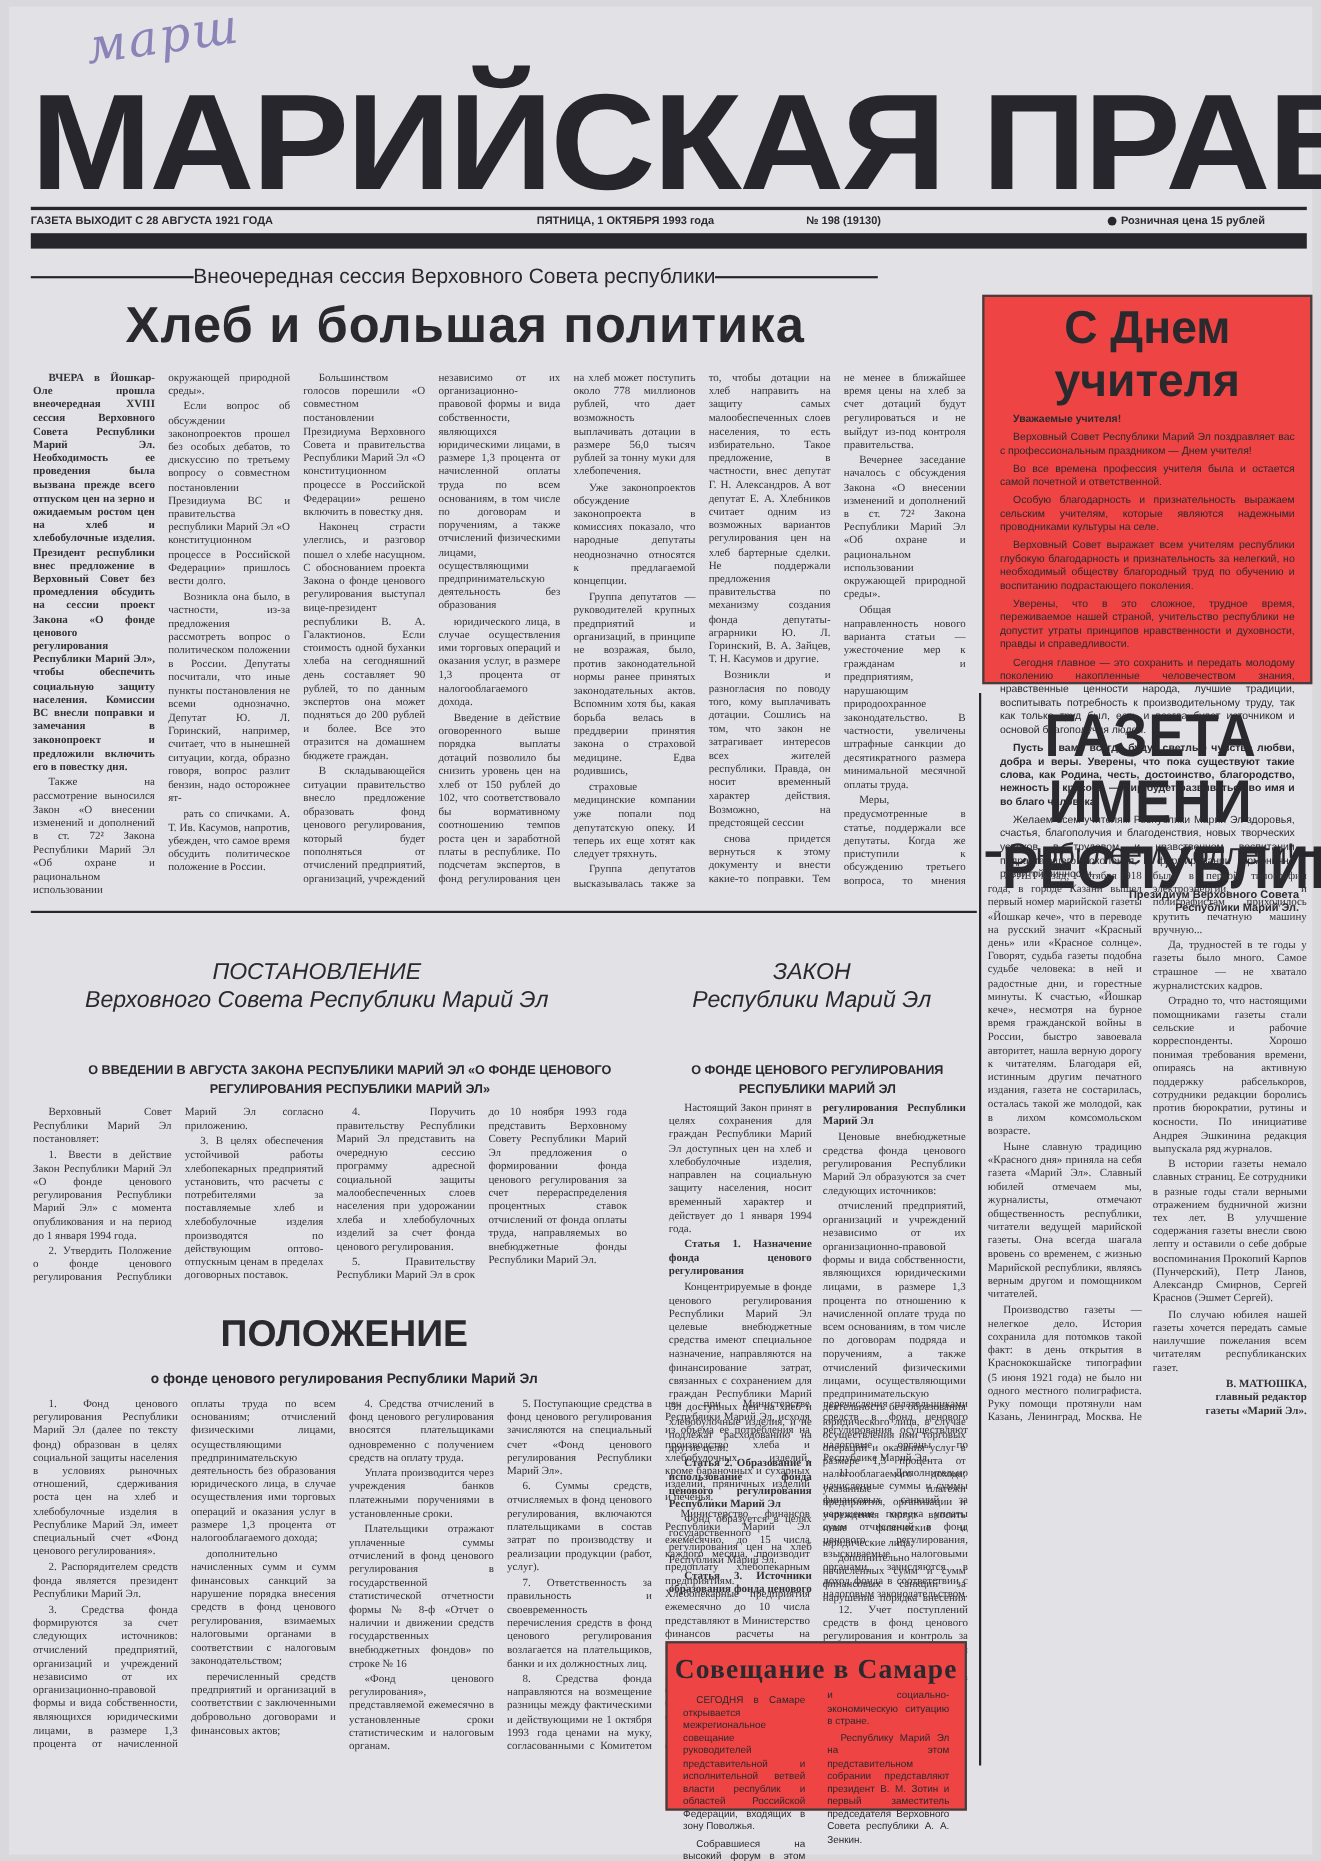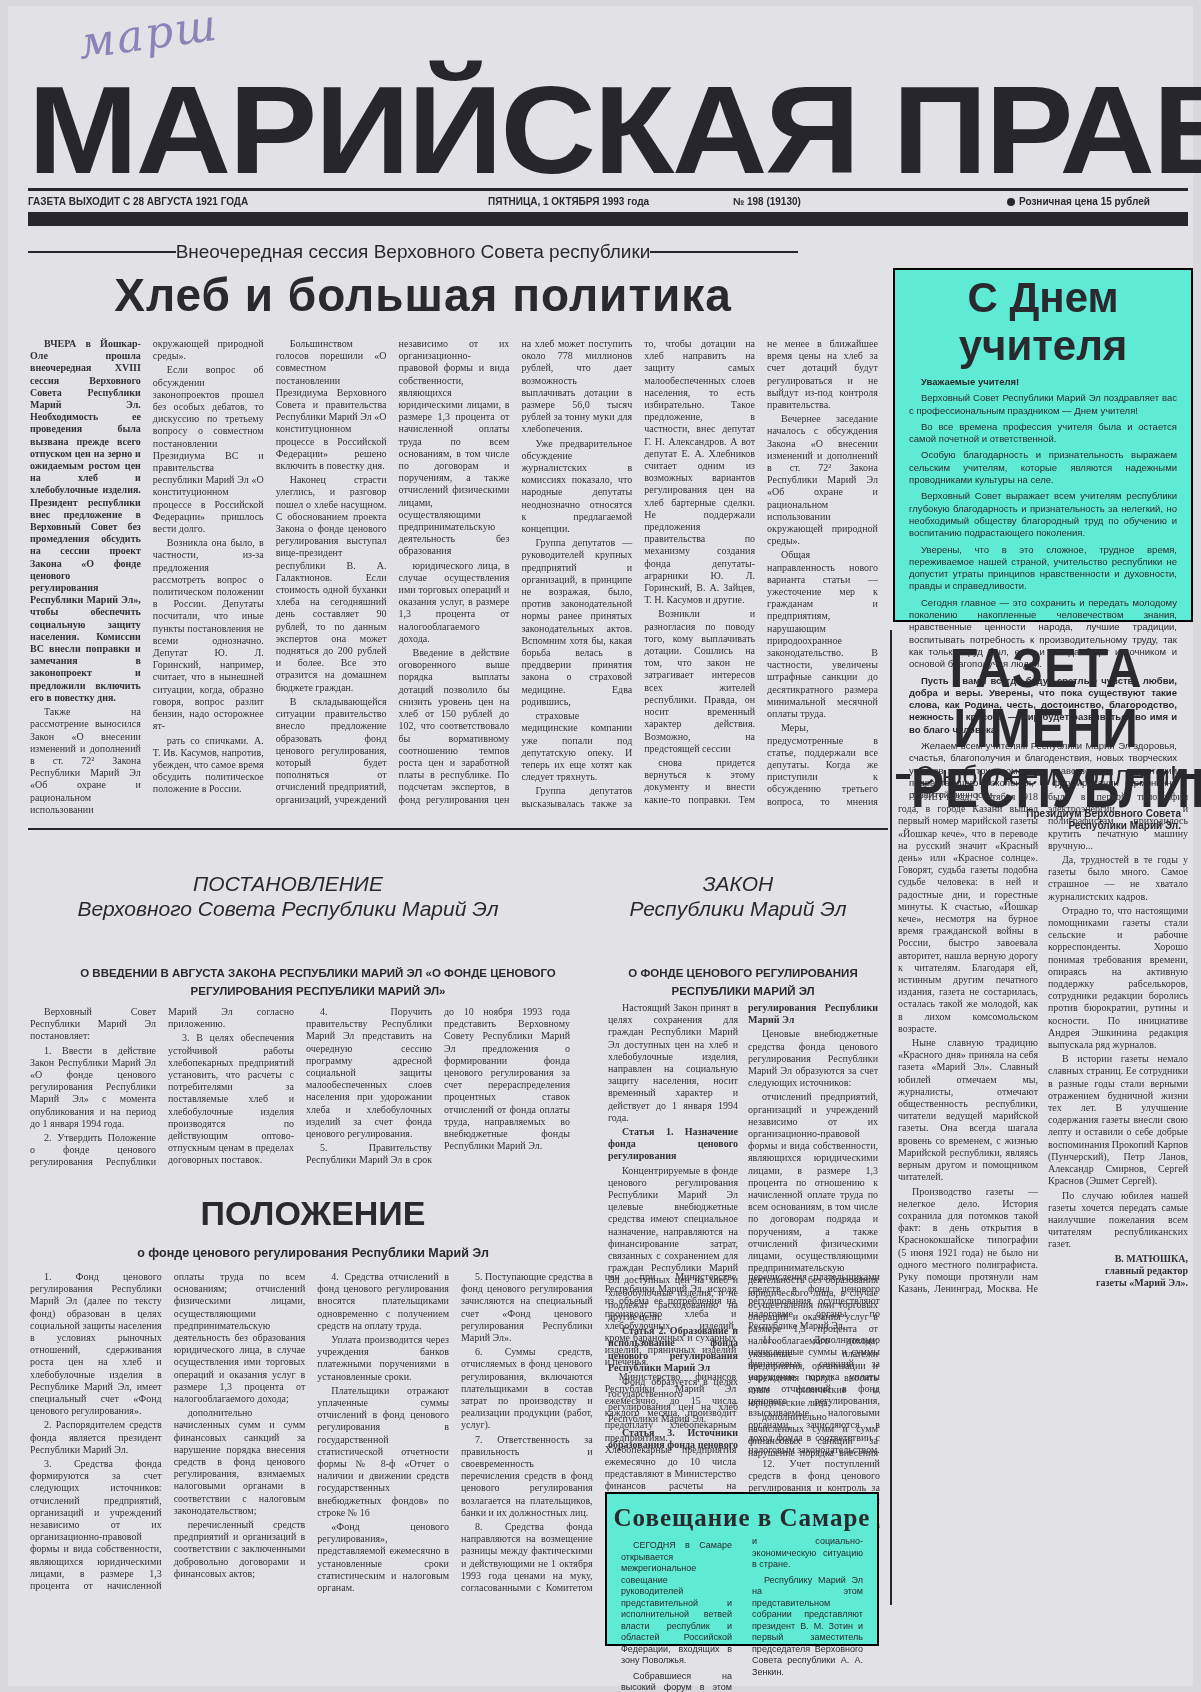--- a/index.html
+++ b/index.html
@@ -11,21 +11,21 @@
   .infobar{position:absolute;left:20px;top:187px;width:1160px;height:16px;font-family:"Liberation Sans",sans-serif;font-weight:bold;font-size:10px;display:flex;align-items:center;}
   .infobar span{position:absolute;white-space:nowrap;}
   .dot{display:inline-block;width:8px;height:8px;border-radius:50%;background:#26262c;margin-right:4px;vertical-align:middle;}
   .kicker{position:absolute;left:20px;top:235px;width:770px;text-align:center;font-family:"Liberation Sans",sans-serif;font-size:19px;display:flex;align-items:center;gap:0;}
   .kicker .ln{flex:1;height:2px;background:#26262c;}
   .headline{position:absolute;left:20px;top:262px;width:790px;text-align:center;font-family:"Liberation Sans",sans-serif;font-weight:900;font-size:46px;letter-spacing:1px;}
   .cols{position:absolute;font-size:10px;line-height:12.2px;text-align:justify;column-gap:12px;color:#333;}
   .cols p{margin:0 0 2px;text-indent:14px;}
   .cols .lead{font-weight:bold;}
   .sig{text-align:right;font-weight:bold;font-size:10px;}
-  .box{position:absolute;border:2px solid #000000;background:#5eead4;}
+  .box{position:absolute;border:2px solid #404040;background:#ef4444;}
   .teacher-title{font-family:"Liberation Sans",sans-serif;font-weight:900;font-size:42px;text-align:center;margin:4px 0 6px;}
   .teacher-body{font-family:"Liberation Sans",sans-serif;font-size:9.5px;line-height:12.3px;padding:0 10px;text-align:justify;}
   .teacher-body p{margin:4px;text-indent:12px;}
   .gazeta-title{position:absolute;left:888px;top:632px;width:300px;text-align:center;font-family:"Liberation Sans",sans-serif;font-weight:900;font-size:55px;line-height:60px;letter-spacing:1px;transform:scaleX(0.9);}
   .jubilee{position:absolute;left:888px;top:755px;width:300px;display:flex;align-items:center;gap:5px;font-family:"Liberation Sans",sans-serif;font-size:27px;}
   .jubilee .ln{flex:1;height:5px;background:#26262c;}
   .sec-title{position:absolute;text-align:center;font-family:"Liberation Sans",sans-serif;font-style:italic;font-size:21px;line-height:25px;}
   .sec-sub{position:absolute;text-align:center;font-family:"Liberation Sans",sans-serif;font-weight:bold;font-size:11.5px;line-height:18px;}
   .polozh{position:absolute;left:20px;top:1188px;width:570px;text-align:center;font-family:"Liberation Sans",sans-serif;font-weight:900;font-size:34px;}
   .vline{position:absolute;width:2px;background:#26262c;}
@@ -60,21 +60,21 @@
     <p class="lead">ВЧЕРА в Йошкар-Оле прошла внеочередная XVIII сессия Верховного Совета Республики Марий Эл. Необходимость ее проведения была вызвана прежде всего отпуском цен на зерно и ожидаемым ростом цен на хлеб и хлебобулочные изделия. Президент республики внес предложение в Верховный Совет без промедления обсудить на сессии проект Закона «О фонде ценового регулирования Республики Марий Эл», чтобы обеспечить социальную защиту населения. Комиссии ВС внесли поправки и замечания в законопроект и предложили включить его в повестку дня.</p>
     <p>Также на рассмотрение выносился Закон «О внесении изменений и дополнений в ст. 72² Закона Республики Марий Эл «Об охране и рациональном использовании окружающей природной среды».</p>
     <p>Если вопрос об обсуждении законопроектов прошел без особых дебатов, то дискуссию по третьему вопросу о совместном постановлении Президиума ВС и правительства республики Марий Эл «О конституционном процессе в Российской Федерации» пришлось вести долго.</p>
     <p>Возникла она было, в частности, из-за предложения рассмотреть вопрос о политическом положении в России. Депутаты посчитали, что иные пункты постановления не всеми однозначно. Депутат Ю. Л. Горинский, например, считает, что в нынешней ситуации, когда, образно говоря, вопрос разлит бензин, надо осторожнее ят-</p>
     <p>рать со спичками. А. Т. Ив. Касумов, напротив, убежден, что самое время обсудить политическое положение в России.</p>
     <p>Большинством голосов порешили «О совместном постановлении Президиума Верховного Совета и правительства Республики Марий Эл «О конституционном процессе в Российской Федерации» решено включить в повестку дня.</p>
     <p>Наконец страсти улеглись, и разговор пошел о хлебе насущном. С обоснованием проекта Закона о фонде ценового регулирования выступал вице-президент республики В. А. Галактионов. Если стоимость одной буханки хлеба на сегодняшний день составляет 90 рублей, то по данным экспертов она может подняться до 200 рублей и более. Все это отразится на домашнем бюджете граждан.</p>
     <p>В складывающейся ситуации правительство внесло предложение образовать фонд ценового регулирования, который будет пополняться от отчислений предприятий, организаций, учреждений независимо от их организационно-правовой формы и вида собственности, являющихся юридическими лицами, в размере 1,3 процента от начисленной оплаты труда по всем основаниям, в том числе по договорам и поручениям, а также отчислений физическими лицами, осуществляющими предпринимательскую деятельность без образования</p>
     <p>юридического лица, в случае осуществления ими торговых операций и оказания услуг, в размере 1,3 процента от налогооблагаемого дохода.</p>
     <p>Введение в действие оговоренного выше порядка выплаты дотаций позволило бы снизить уровень цен на хлеб от 150 рублей до 102, что соответствовало бы вормативному соотношению темпов роста цен и заработной платы в республике. По подсчетам экспертов, в фонд регулирования цен на хлеб может поступить около 778 миллионов рублей, что дает возможность выплачивать дотации в размере 56,0 тысяч рублей за тонну муки для хлебопечения.</p>
-    <p>Уже предварительное обсуждение журналистских в комиссиях показало, что народные депутаты неоднозначно относятся к предлагаемой концепции.</p>
+    <p>Уже законопроектов обсуждение законопроекта в комиссиях показало, что народные депутаты неоднозначно относятся к предлагаемой концепции.</p>
     <p>Группа депутатов — руководителей крупных предприятий и организаций, в принципе не возражая, было, против законодательной нормы ранее принятых законодательных актов. Вспомним хотя бы, какая борьба велась в преддверии принятия закона о страховой медицине. Едва родившись,</p>
     <p>страховые медицинские компании уже попали под депутатскую опеку. И теперь их еще хотят как следует тряхнуть.</p>
     <p>Группа депутатов высказывалась также за то, чтобы дотации на хлеб направить на защиту самых малообеспеченных слоев населения, то есть избирательно. Такое предложение, в частности, внес депутат Г. Н. Александров. А вот депутат Е. А. Хлебников считает одним из возможных вариантов регулирования цен на хлеб бартерные сделки. Не поддержали предложения правительства по механизму создания фонда депутаты-аграрники Ю. Л. Горинский, В. А. Зайцев, Т. Н. Касумов и другие.</p>
     <p>Возникли и разногласия по поводу того, кому выплачивать дотации. Сошлись на том, что закон не затрагивает интересов всех жителей республики. Правда, он носит временный характер действия. Возможно, на предстоящей сессии</p>
     <p>снова придется вернуться к этому документу и внести какие-то поправки. Тем не менее в ближайшее время цены на хлеб за счет дотаций будут регулироваться и не выйдут из-под контроля правительства.</p>
     <p>Вечернее заседание началось с обсуждения Закона «О внесении изменений и дополнений в ст. 72² Закона Республики Марий Эл «Об охране и рациональном использовании окружающей природной среды».</p>
     <p>Общая направленность нового варианта статьи — ужесточение мер к гражданам и предприятиям, нарушающим природоохранное законодательство. В частности, увеличены штрафные санкции до десятикратного размера минимальной месячной оплаты труда.</p>
     <p>Меры, предусмотренные в статье, поддержали все депутаты. Когда же приступили к обсуждению третьего вопроса, то мнения большинства выступающих разошлись. На депутатов посыпались жалобы, участвующих в работе внеочередного съезда. В частности, на сессии присутствовал народный депутат В. Л. Николаев, его и попросили поделиться впечатлениями.</p>
 
   </div>

